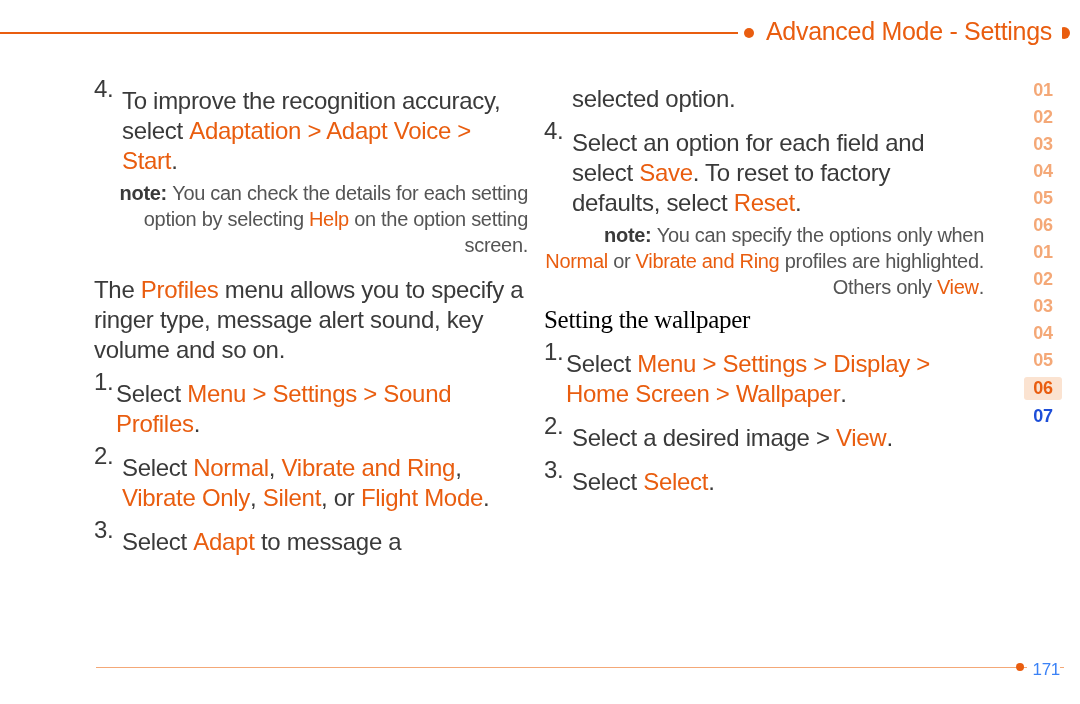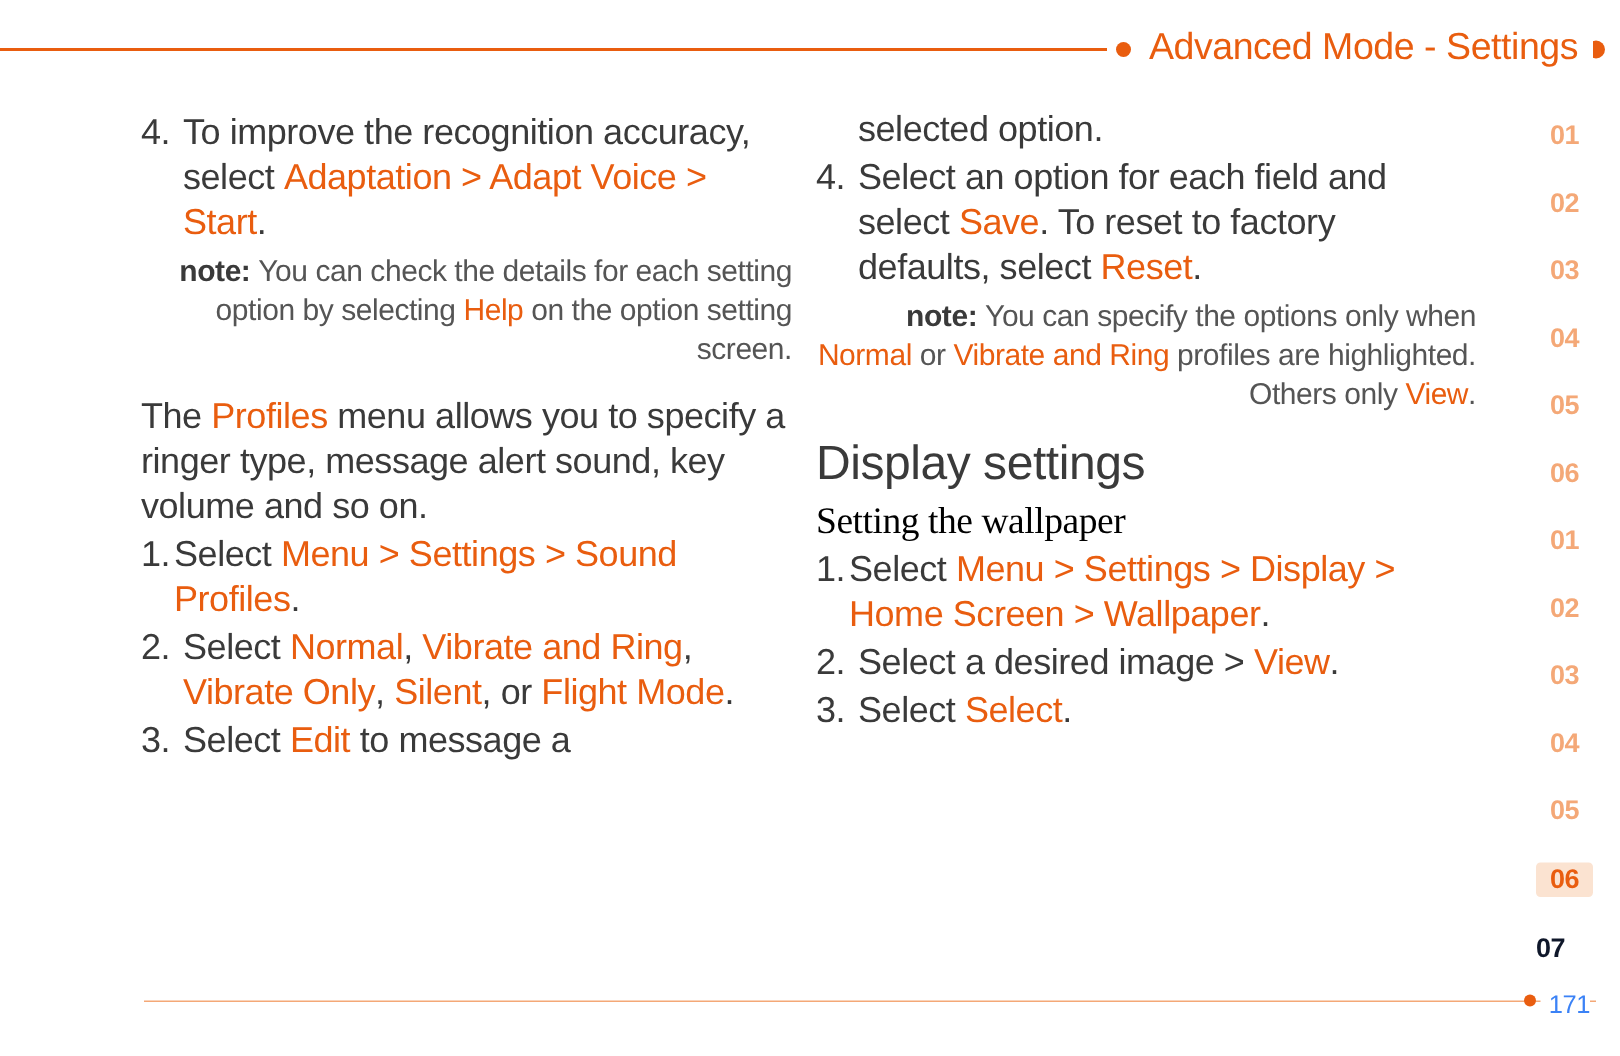--- a/index.html
+++ b/index.html
@@ -77,51 +77,51 @@
     font-family: Liberation Serif, serif;
   }
   .step {
     display: flex;
     margin-top: 2px;
   }
   .step .n {
     min-width: 28px;
   }
   .step .n-narrow { min-width: 22px; }
-  .step .t { flex: 1; }
+  .step .t { flex: 1; margin-top: 12px; }
   .note {
     font-size: 20px;
     line-height: 1.3;
     margin-top: 4px;
     color: #555;
     text-align: right;
   }
   .note .label { font-weight: 600; color: #3a3a3a; }
   .p { margin-top: 17px; }
 
   .side {
     position: absolute;
     right: 18px;
     top: 80px;
     width: 38px;
     display: flex;
     flex-direction: column;
-    gap: 24px;
+    gap: 6px;
     font-size: 18px;
     font-weight: 600;
   }
   .side .t1 { color: #f4a877; text-align: center; }
   .side .t2 {
     color: #e95d0f;
     background: #fbe3d1;
     border-radius: 3px;
     text-align: center;
     padding: 1px 0;
   }
-  .side .t3 { color: #0f172a; }
+  .side .t3 { color: #1d4ed8; text-align: center; }
 
   .ftr-rule {
     position: absolute;
     bottom: 36px;
     left: 96px;
     right: 16px;
     height: 1px;
     background: #f4a877;
   }
   .ftr-dot {
@@ -175,41 +175,40 @@
     </div>
     <div class="step">
       <div class="n">2.</div>
       <div class="t">
         <span>Select </span><span class="accent">Normal</span><span>, </span><span class="accent">Vibrate and Ring</span><span>, </span><span class="accent">Vibrate Only</span><span>, </span><span class="accent">Silent</span><span>, or </span><span class="accent">Flight Mode</span><span>.</span>
       </div>
     </div>
     <div class="step">
       <div class="n">3.</div>
       <div class="t">
-        <span>Select </span><span class="accent">Edit</span><span> to message a</span>
+        <span>Select </span><span class="accent">Adapt</span><span> to message a</span>
       </div>
     </div>
   </div>
 
   <div class="col col2">
     <div class="step" style="margin-top:0">
       <div class="n"></div>
       <div class="t">selected option.</div>
     </div>
     <div class="step">
       <div class="n">4.</div>
       <div class="t">
         <span>Select an option for each field and select </span><span class="accent">Save</span><span>. To reset to factory defaults, select </span><span class="accent">Reset</span><span>.</span>
       </div>
     </div>
     <div class="note">
       <span class="label">note: </span><span>You can specify the options only when </span><span class="accent">Normal</span><span> or </span><span class="accent">Vibrate and Ring</span><span> profiles are highlighted. Others only </span><span class="accent">View</span><span>.</span>
     </div>
 
-    <div class="h1">Display settings</div>
     <div class="h2">Setting the wallpaper</div>
 
     <div class="step">
       <div class="n n-narrow">1.</div>
       <div class="t">
         <span>Select </span><span class="accent">Menu &gt; Settings &gt; Display &gt; Home Screen &gt; Wallpaper</span><span>.</span>
       </div>
     </div>
     <div class="step">
       <div class="n">2.</div>

